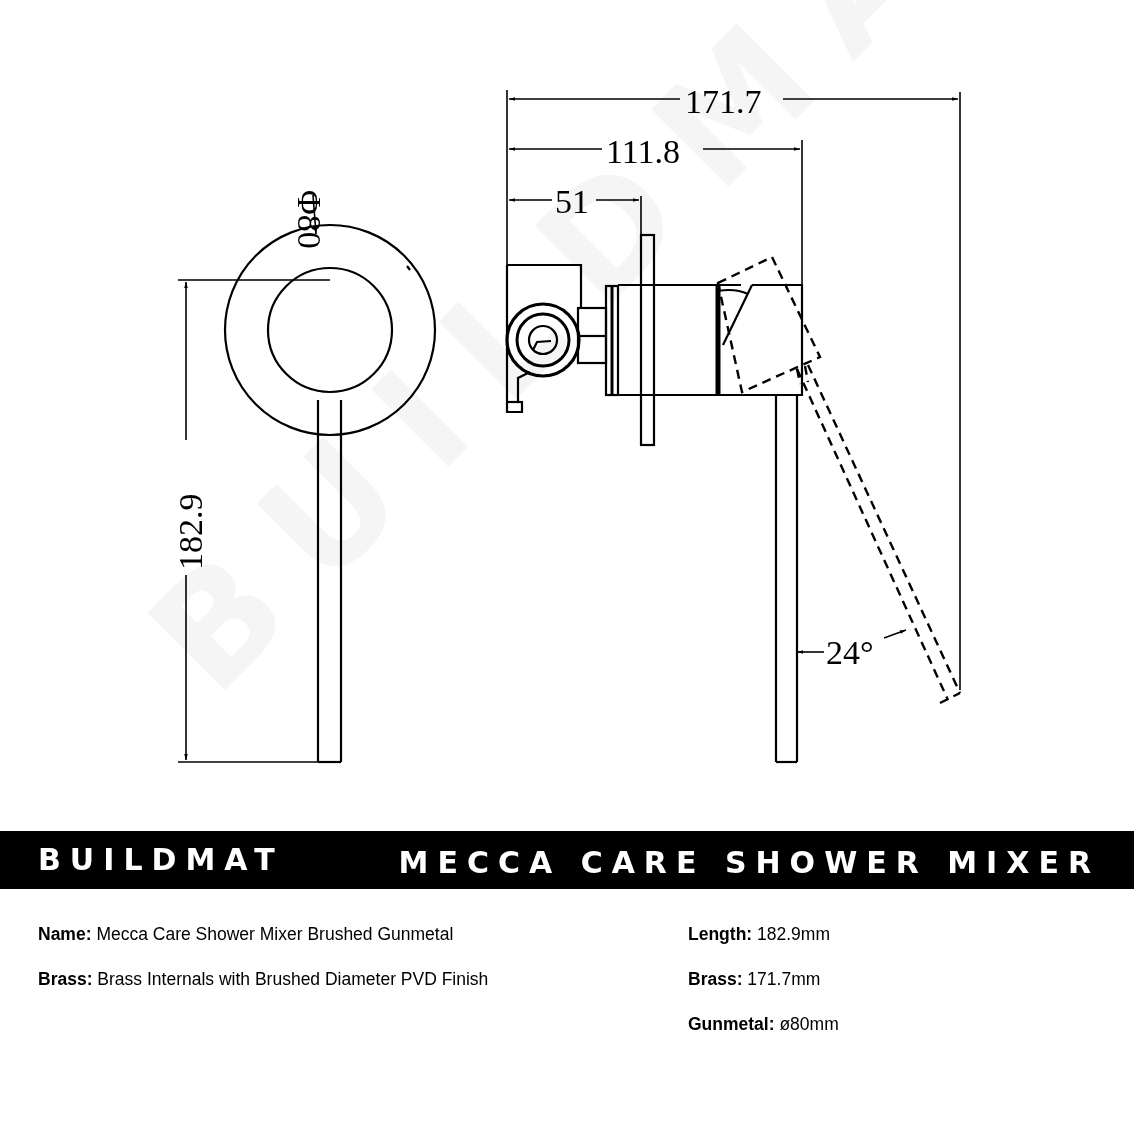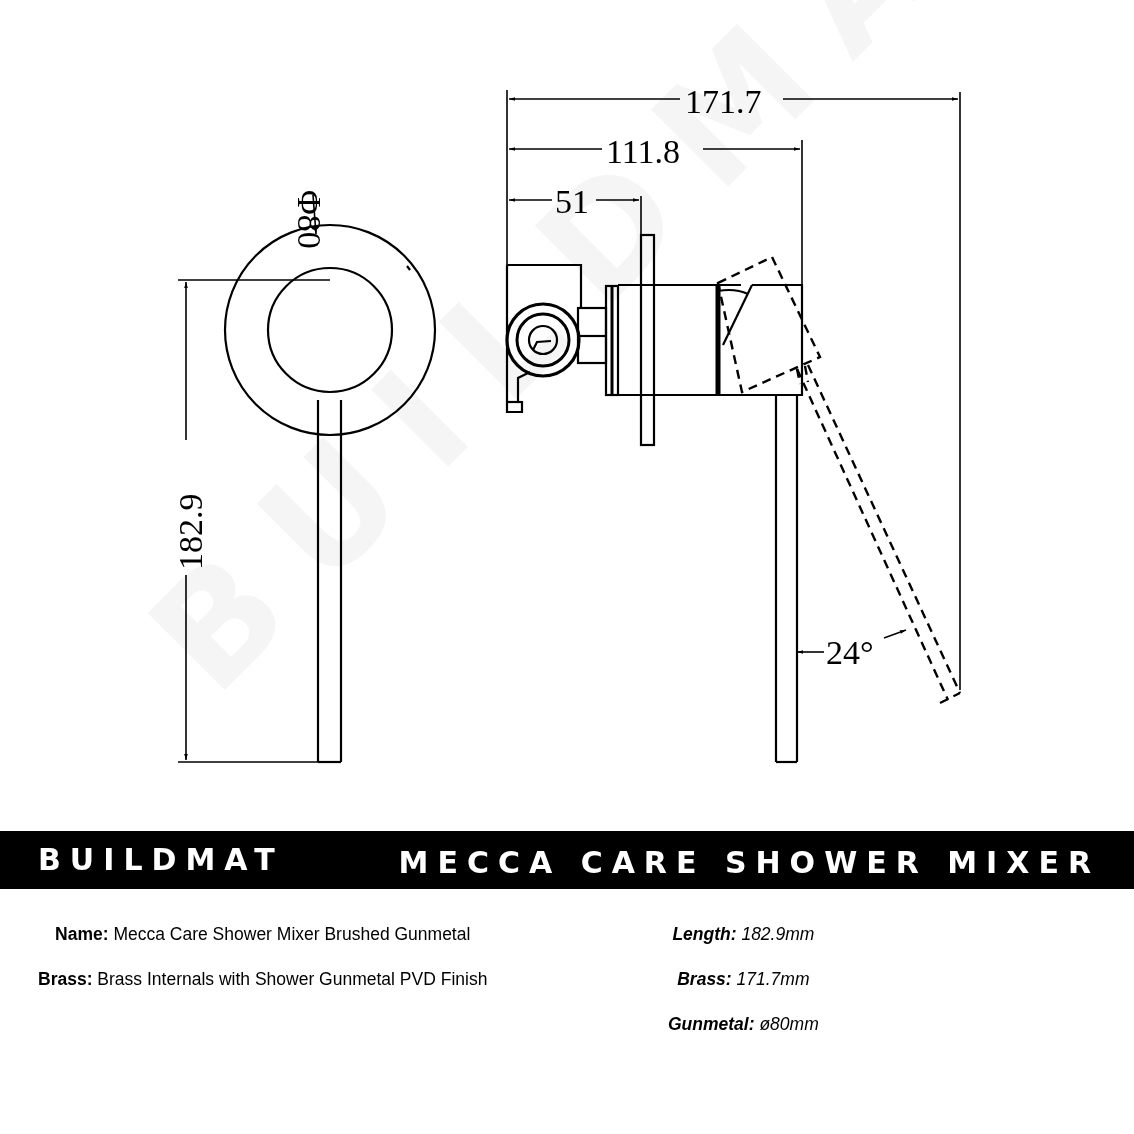--- a/index.html
+++ b/index.html
@@ -3,23 +3,23 @@
   <meta charset="utf-8">
   <style>
     html, body { margin: 0; padding: 0; background: #ffffff; }
     body { width: 1134px; height: 1134px; position: relative; overflow: hidden; font-family: "Liberation Sans", sans-serif; }
     #drawing { position: absolute; left: 0; top: 0; width: 1134px; height: 820px; }
     .dimtext { font-family: "Liberation Serif", "DejaVu Serif", serif; font-size: 34px; fill: #000; }
     .watermark { font-family: "DejaVu Sans", sans-serif; font-weight: bold; font-size: 150px; fill: #000; opacity: 0.035; letter-spacing: 40px; }
     .banner { position: absolute; left: 0; top: 831px; width: 1134px; height: 58px; background: #000; color: #fff; }
     .banner .brand { position: absolute; left: 38px; top: 11px; font-family: "DejaVu Sans", sans-serif; font-weight: bold; font-size: 30px; letter-spacing: 9px; }
     .banner .title { position: absolute; right: 34px; top: 14px; font-family: "DejaVu Sans", sans-serif; font-weight: bold; font-size: 30px; letter-spacing: 9px; }
-    .specs { position: absolute; top: 920px; font-family: "Liberation Sans", sans-serif; font-size: 17.5px; color: #000; text-align: center; }
+    .specs { position: absolute; top: 920px; font-family: "Liberation Sans", sans-serif; font-size: 17.5px; color: #000; }
     .specs.left { left: 38px; }
-    .specs.right { left: 668px; font-style: italic; }
+    .specs.right { left: 688px; }
     .spec-row { height: 45px; line-height: 28px; white-space: nowrap; }
     .spec-label { font-weight: bold; }
   </style>
 </head>
 <body>
 
 <svg id="drawing" viewBox="0 0 1134 820" xmlns="http://www.w3.org/2000/svg">
   <defs>
     <marker id="arr" viewBox="0 0 10 10" refX="10" refY="5" markerWidth="16" markerHeight="6" orient="auto-start-reverse" markerUnits="userSpaceOnUse">
       <path d="M0,2 L10,5 L0,8 z" fill="#000"></path>
@@ -118,21 +118,21 @@
   <div class="title">MECCA CARE SHOWER MIXER</div>
 </div>
 
 <div class="specs left">
   <div class="spec-row">
     <span class="spec-label">Name:</span>
     <span class="spec-value">Mecca Care Shower Mixer Brushed Gunmetal</span>
   </div>
   <div class="spec-row">
     <span class="spec-label">Brass:</span>
-    <span class="spec-value">Brass Internals with Shower Gunmetal PVD Finish</span>
+    <span class="spec-value">Brass Internals with Brushed Diameter PVD Finish</span>
   </div>
 </div>
 
 <div class="specs right">
   <div class="spec-row">
     <span class="spec-label">Length:</span>
     <span class="spec-value">182.9mm</span>
   </div>
   <div class="spec-row">
     <span class="spec-label">Brass:</span>

